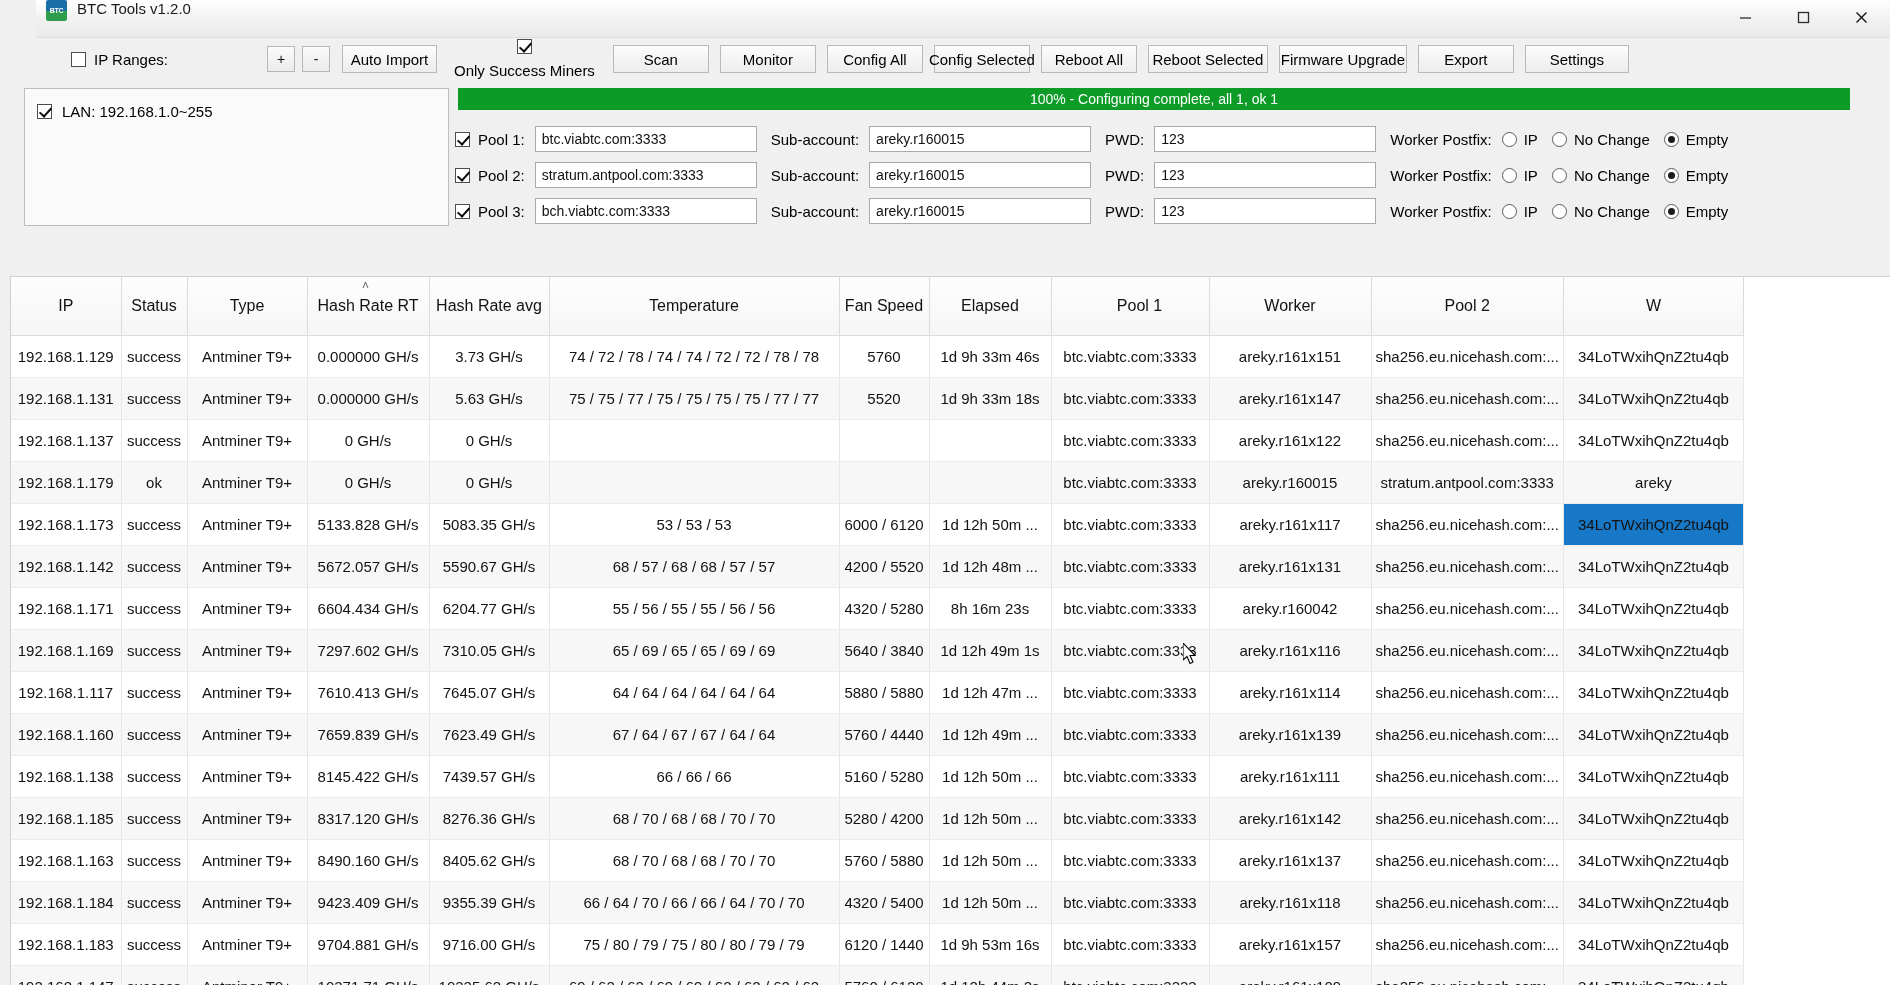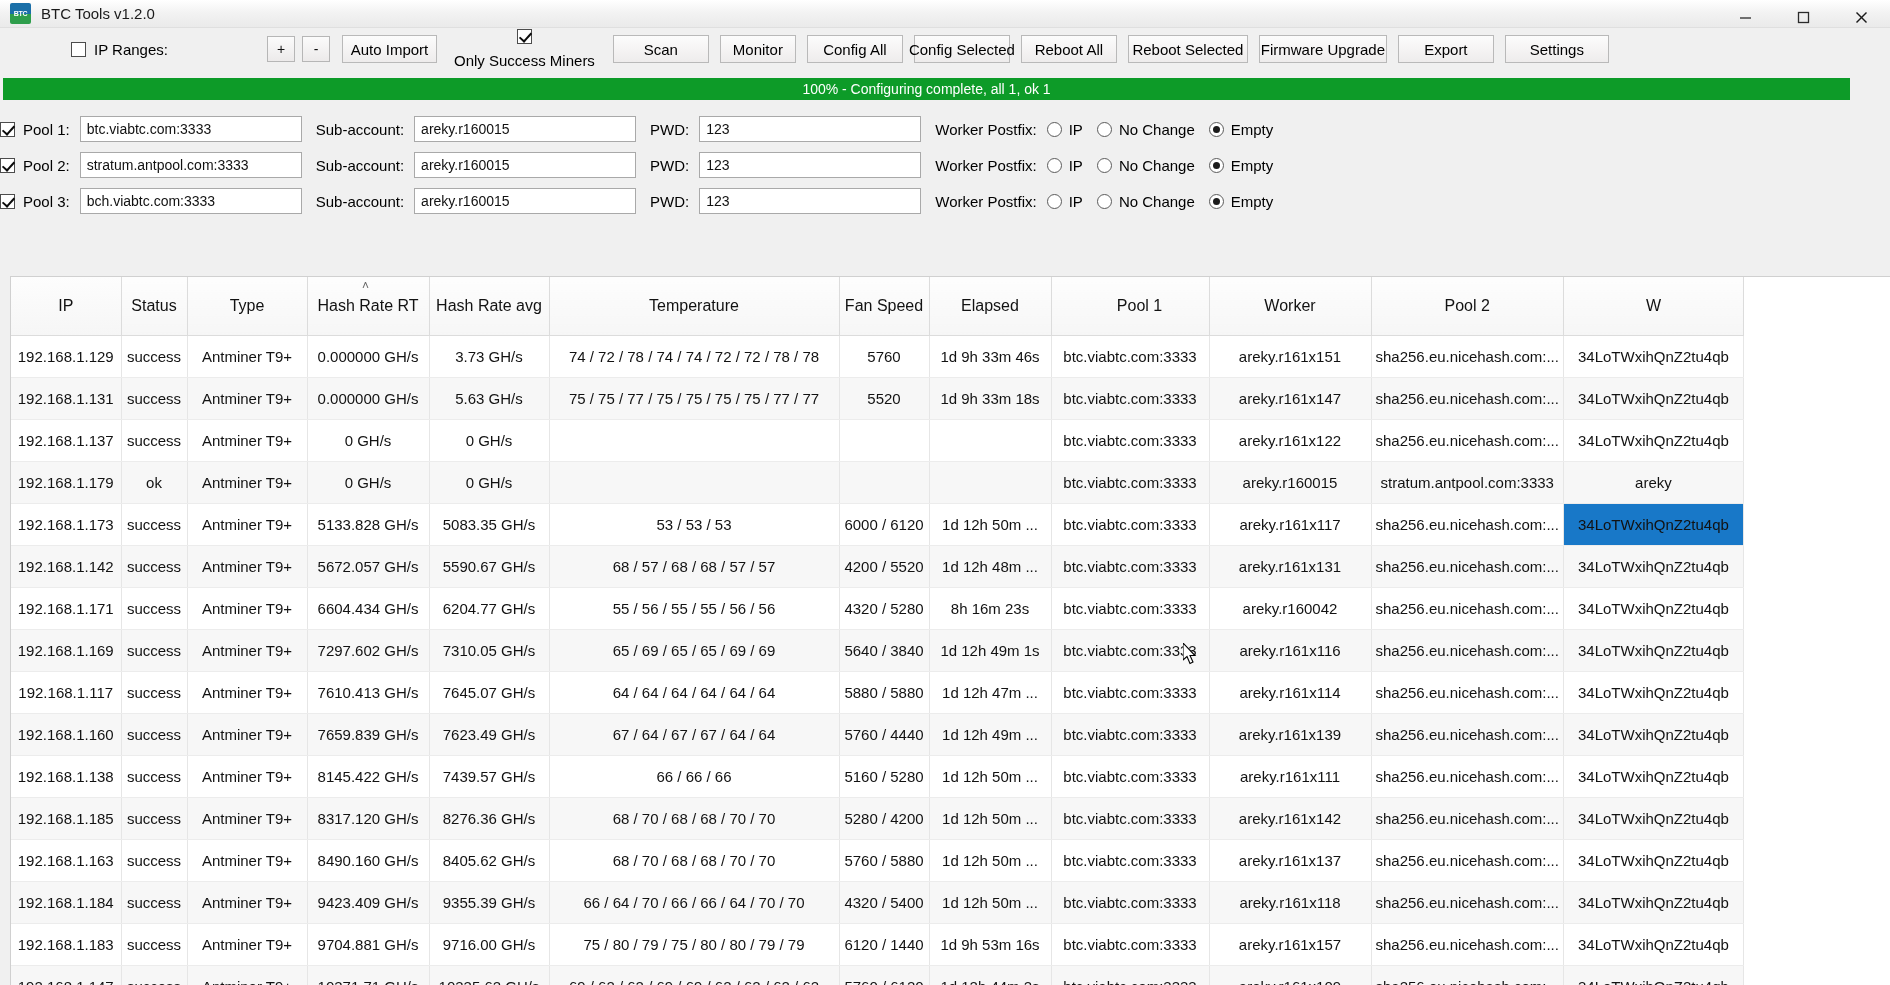--- a/index.html
+++ b/index.html
@@ -8,25 +8,26 @@
     margin: 0; padding: 0;
     width: 1890px; height: 985px;
     overflow: hidden;
     background: #f0f0f0;
     font-family: "Liberation Sans", sans-serif;
   }
   body { font-size: 15px; color: #000; }
 
   
   .titlebar {
-    height: 28px;
+    height: 38px;
     background: linear-gradient(to bottom, #ffffff 0%, #f2f2f2 48%, #eaeaea 100%);
     border-bottom: 1px solid #dfdfdf;
-    display: flex; align-items: center;
+    display: flex; 
     position: relative;
+    margin-left: 36px;
   }
   .app-icon {
     width: 21px; height: 21px; margin-left: 10px; margin-right: 10px;
     border-radius: 2px;
     background: linear-gradient(to bottom, #1a6fa8 0%, #1a6fa8 52%, #2e9e4c 52%, #2e9e4c 100%);
     display: flex; align-items: center; justify-content: center;
     font-size: 7px; color: #fff; font-weight: bold;
     font-family: "Liberation Sans", sans-serif;
     line-height: 7px; letter-spacing: -0.3px;
     flex-direction: column;
@@ -230,33 +231,41 @@
   </label>
   <div class="small-btn" style="margin-right:7px;">+</div>
   <div class="small-btn" style="margin-right:12px;">-</div>
   <div class="tbtn" style="width:95px;margin-right:17px;">Auto Import</div>
   <label class="chk" style="margin-right:18px;flex-direction:column;">
     <span class="box checked"></span>
     <span>Only Success Miners</span>
   </label>
   <div id="toolbarButtons" style="display:flex;gap:11px;">
       <div class="tbtn" style="width: 96px;">Scan</div>
-      <div class="tbtn" style="width: 76px;">Monitor</div>
+      <div class="tbtn" style="width: 96px;">Monitor</div>
       <div class="tbtn" style="width: 96px;">Config All</div>
       <div class="tbtn" style="width: 96px;">Config Selected</div>
       <div class="tbtn" style="width: 96px;">Reboot All</div>
       <div class="tbtn" style="width: 120px;">Reboot Selected</div>
       <div class="tbtn" style="width: 128px;">Firmware Upgrade</div>
       <div class="tbtn" style="width: 96px;">Export</div>
       <div class="tbtn" style="width: 104px;">Settings</div>
     </div>
 </div>
 
 <div class="body-area">
 
+  <div class="left-panel">
+    <div class="lan-box">
+      <label class="lan-item">
+        <span class="box checked"></span>
+        <span>LAN: 192.168.1.0~255</span>
+      </label>
+    </div>
+  </div>
 
   <div class="right-panel">
     <div class="progress">
       <div class="progress-text">100% - Configuring complete, all 1, ok 1</div>
     </div>
     <div id="poolRows">
         <div class="pool-row">
           <span class="box checked"></span>
           <span class="lbl">Pool 1:</span>
           <div class="inp inp-pool">btc.viabtc.com:3333</div>

